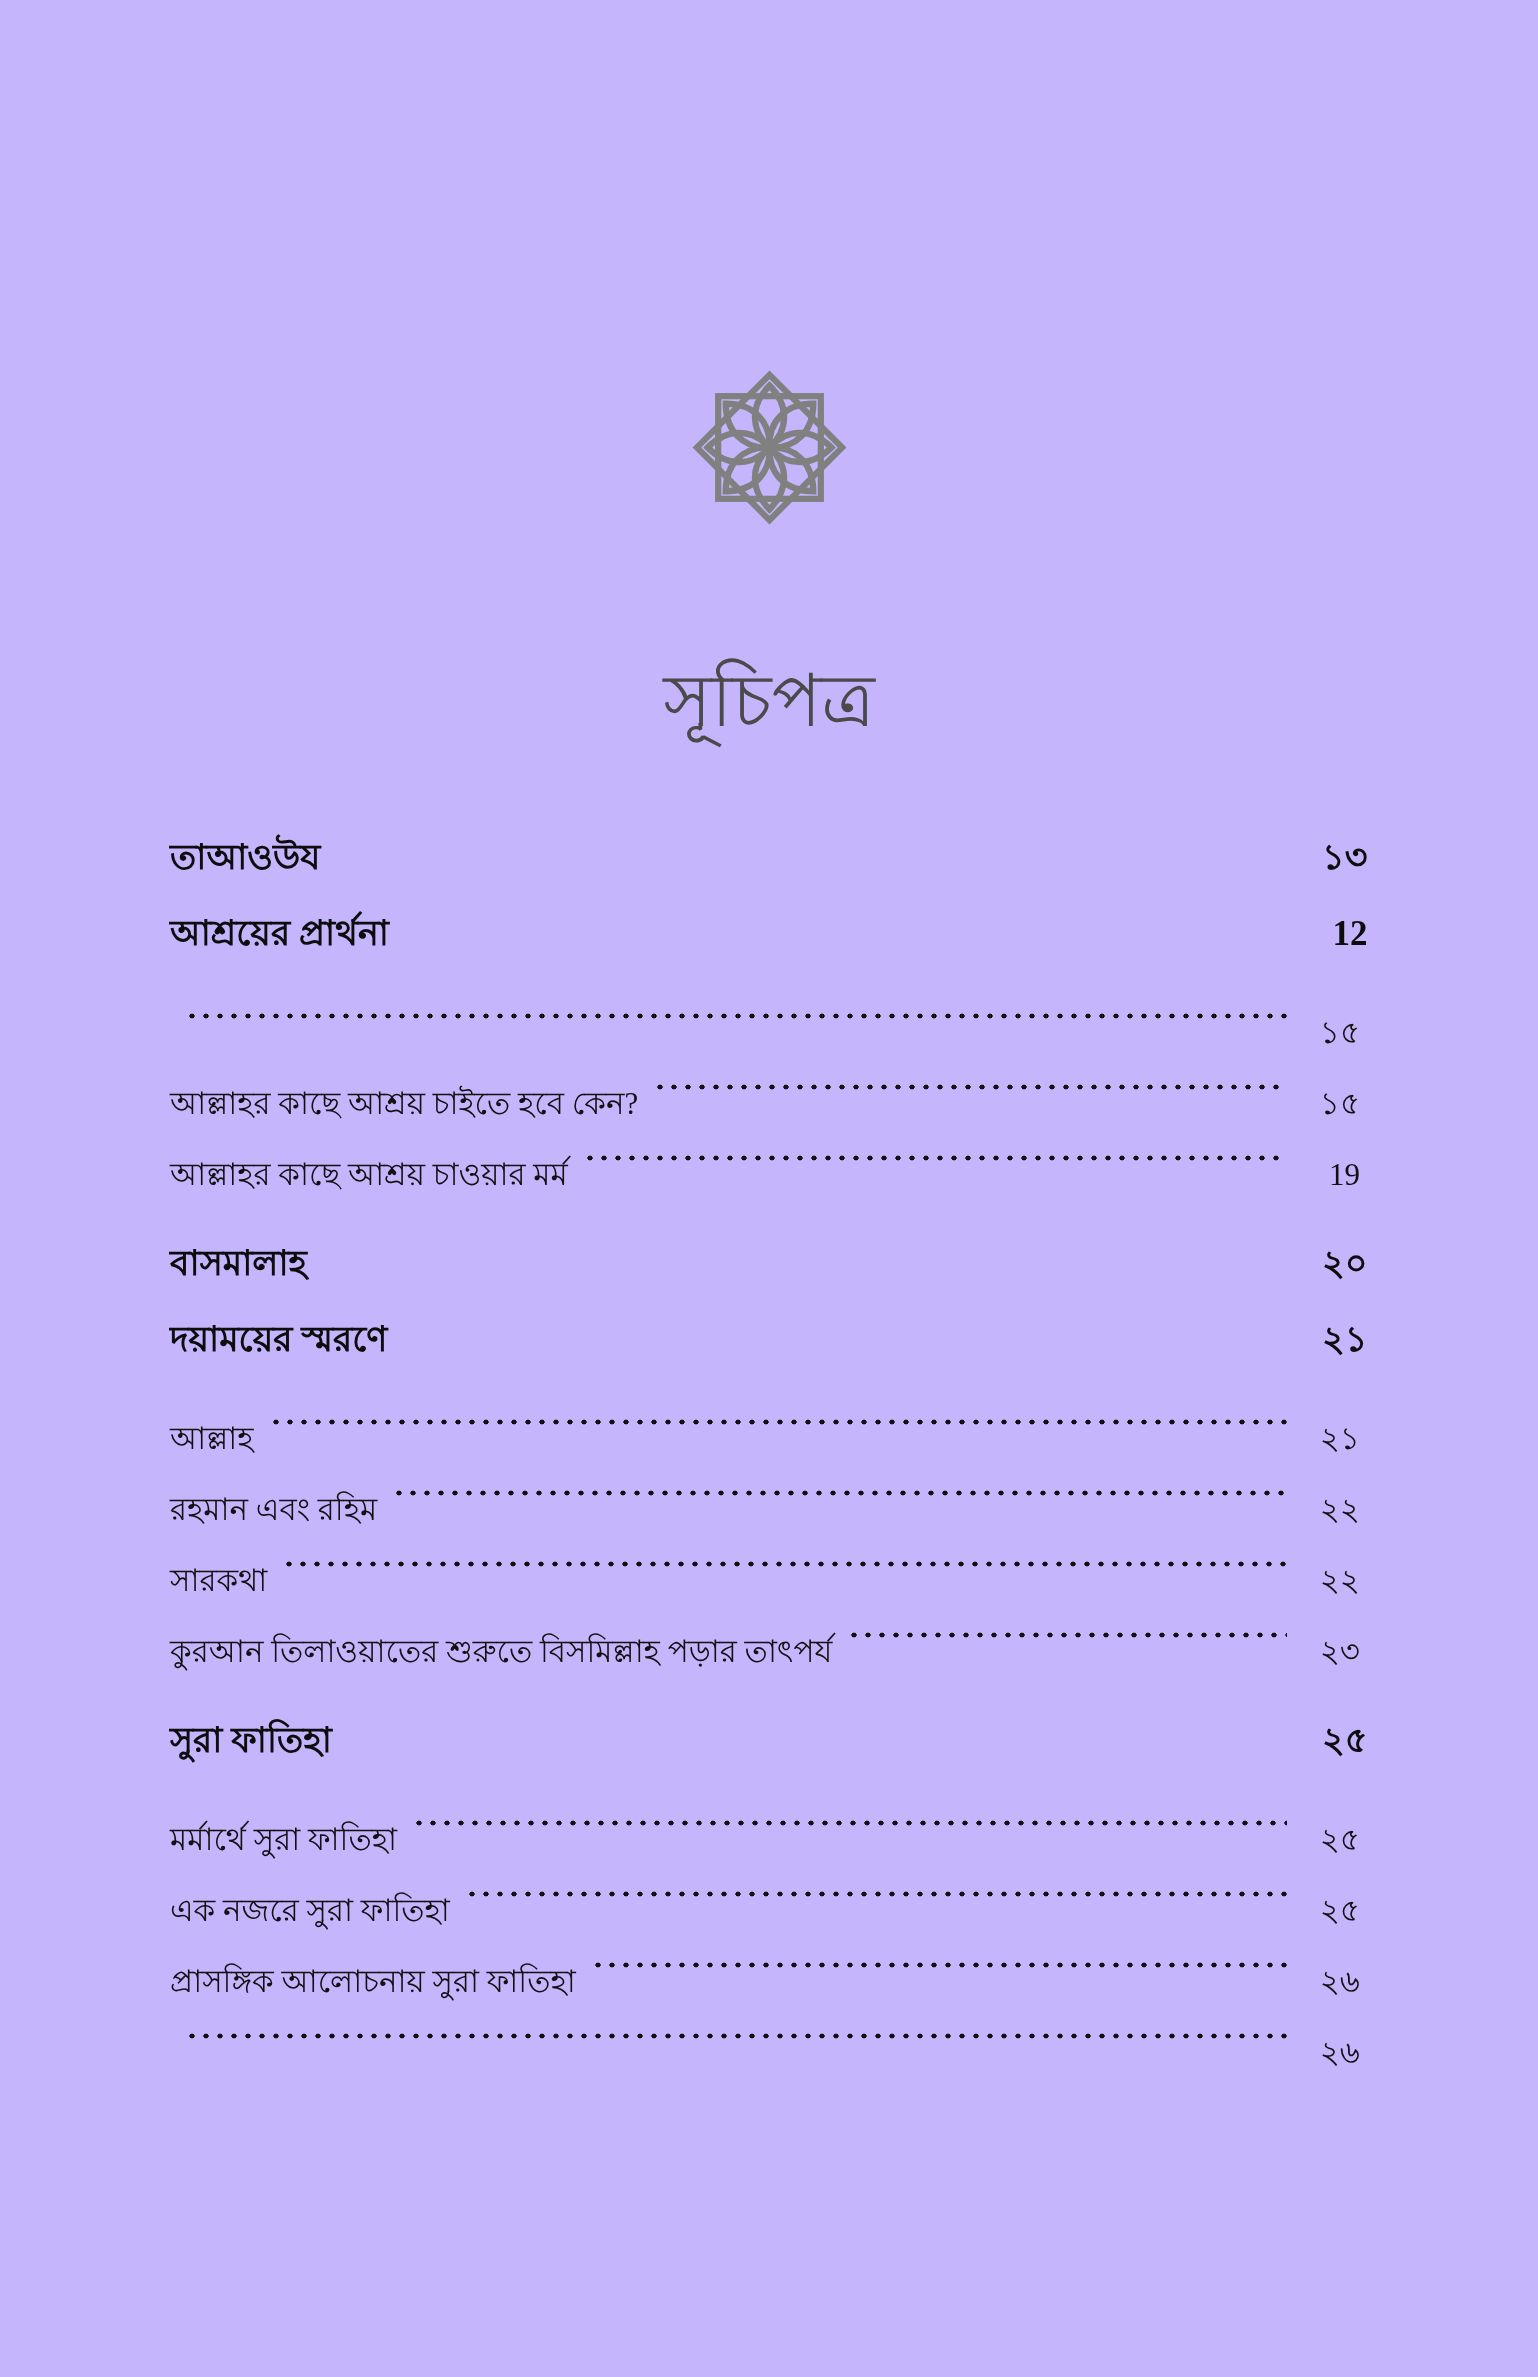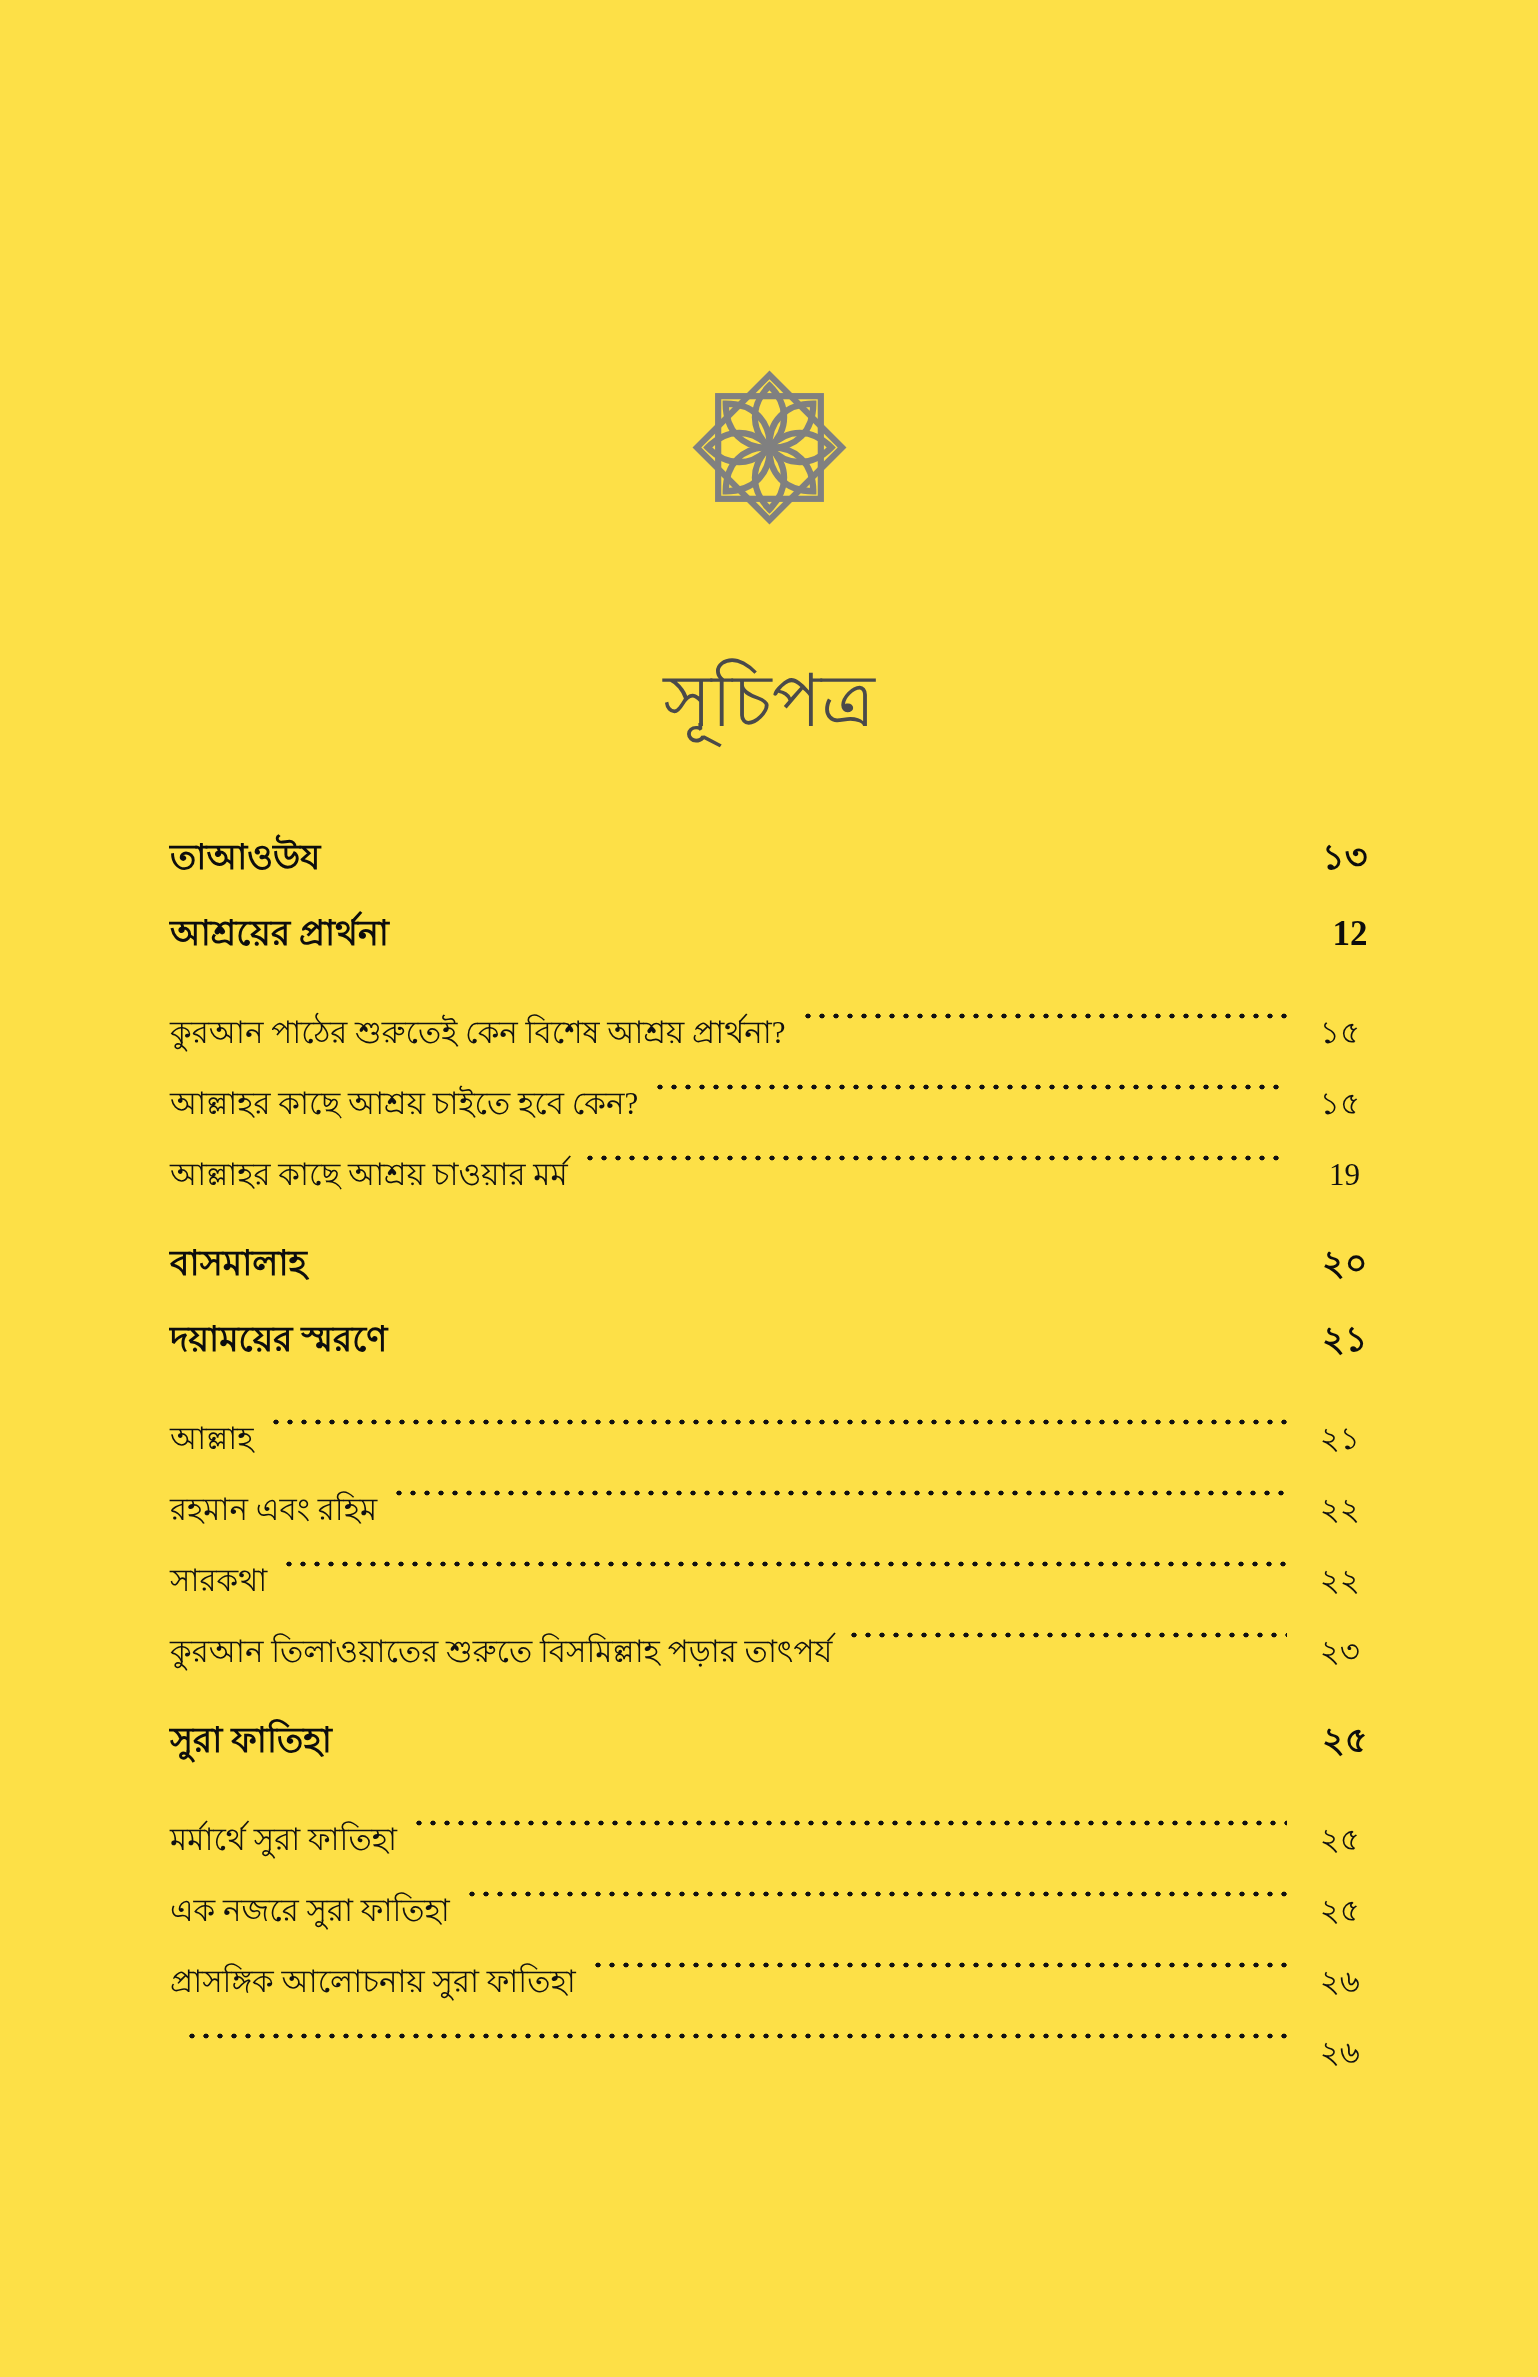--- a/index.html
+++ b/index.html
@@ -13,21 +13,21 @@
     font-family: "Liberation Serif", "DejaVu Serif", serif;
     overflow: hidden;
     position: relative;
   }
 
   .page {
     width: 1538px;
     height: 2377px;
     position: relative;
     box-sizing: border-box;
-    background: #fde047;
+    background: #c4b5fd;
   }
 
   
   .ornament-wrap {
     position: absolute;
     top: 359px;
     left: 0;
     width: 1538px;
     display: flex;
     justify-content: center;
@@ -174,21 +174,20 @@
       </div>
     </div>
 
     <div class="toc-group">
       <div class="toc-row section">
         <span class="label">আশ্রয়ের প্রার্থনা</span>
         <span class="leader"></span>
         <span class="pageno">12</span>
       </div>
       <div class="toc-row sub">
-        <span class="label">কুরআন পাঠের শুরুতেই কেন বিশেষ আশ্রয় প্রার্থনা?</span>
         <span class="leader"></span>
         <span class="pageno">১৫</span>
       </div>
       <div class="toc-row sub">
         <span class="label">আল্লাহর কাছে আশ্রয় চাইতে হবে কেন?</span>
         <span class="leader"></span>
         <span class="pageno">১৫</span>
       </div>
       <div class="toc-row sub">
         <span class="label">আল্লাহর কাছে আশ্রয় চাওয়ার মর্ম</span>

